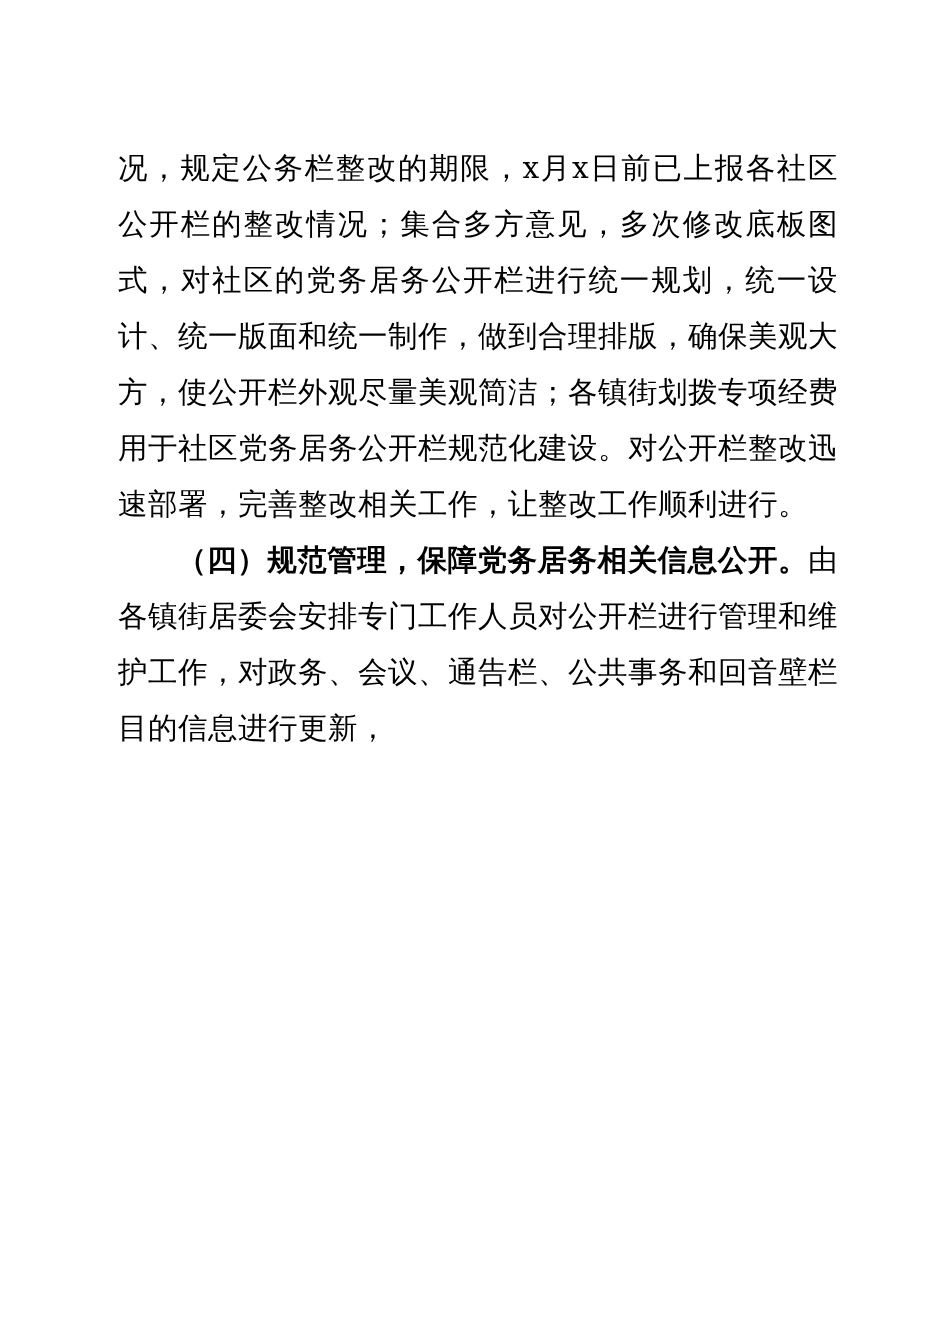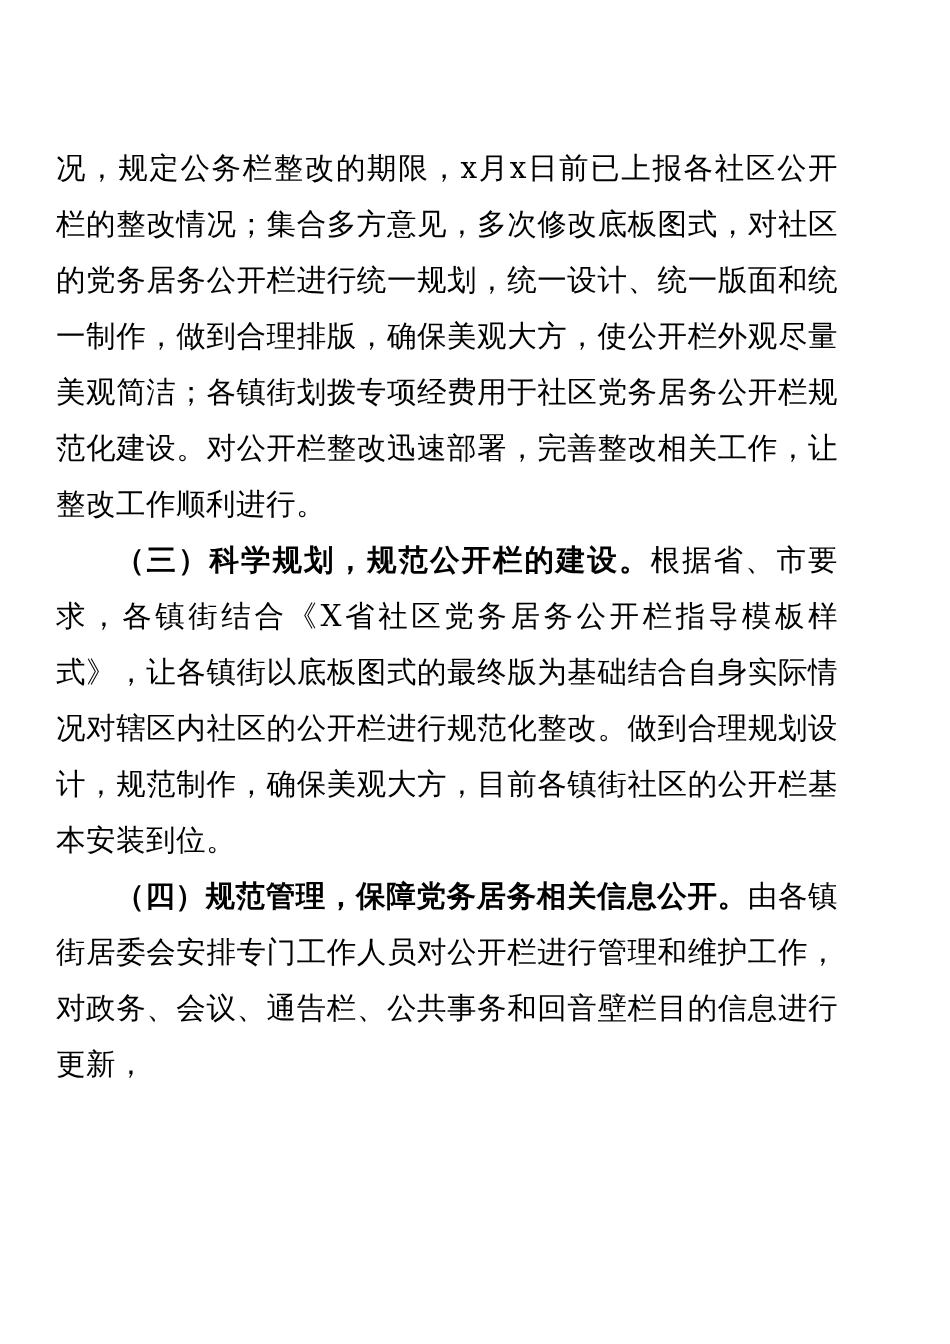--- a/index.html
+++ b/index.html
@@ -13,21 +13,21 @@
     font-family: "DejaVu Serif", "Liberation Serif", serif;
     color: #000000;
     overflow: hidden;
   }
   .page {
     position: relative;
     width: 950px;
     height: 1324px;
     background: #ffffff;
     box-sizing: border-box;
-    padding: 140px 112px 90px 56px;
+    padding: 140px 112px 90px 118px;
   }
   .doc-body {
     font-size: 29.5px;
     line-height: 56px;
     letter-spacing: 0.5px;
     text-align: justify;
     text-justify: inter-ideograph;
   }
   .para {
     margin: 0;
@@ -47,22 +47,19 @@
 <body>
 
 <div class="page">
   <div class="doc-body">
 
     <p class="para">
       <span>况，规定公务栏整改的期限，x月x日前已上报各社区公开栏的整改情况；集合多方意见，多次修改底板图式，对社区的党务居务公开栏进行统一规划，统一设计、统一版面和统一制作，做到合理排版，确保美观大方，使公开栏外观尽量美观简洁；各镇街划拨专项经费用于社区党务居务公开栏规范化建设。对公开栏整改迅速部署，完善整改相关工作，让整改工作顺利进行。</span>
     </p>
 
 
-    <p class="para indent">
-      <span class="bold">（三）科学规划，规范公开栏的建设。</span><span>根据省、市要求，各镇街结合《X省社区党务居务公开栏指导模板样式》，让各镇街以底板图式的最终版为基础结合自身实际情况对辖区内社区的公开栏进行规范化整改。做到合理规划设计，规范制作，确保美观大方，目前各镇街社区的公开栏基本安装到位。</span>
-    </p>
 
     <p class="para indent">
       <span class="bold">（四）规范管理，保障党务居务相关信息公开。</span><span>由各镇街居委会安排专门工作人员对公开栏进行管理和维护工作，对政务、会议、通告栏、公共事务和回音壁栏目的信息进行更新，</span>
     </p>
 
   </div>
 </div>
 
 </body></html>

